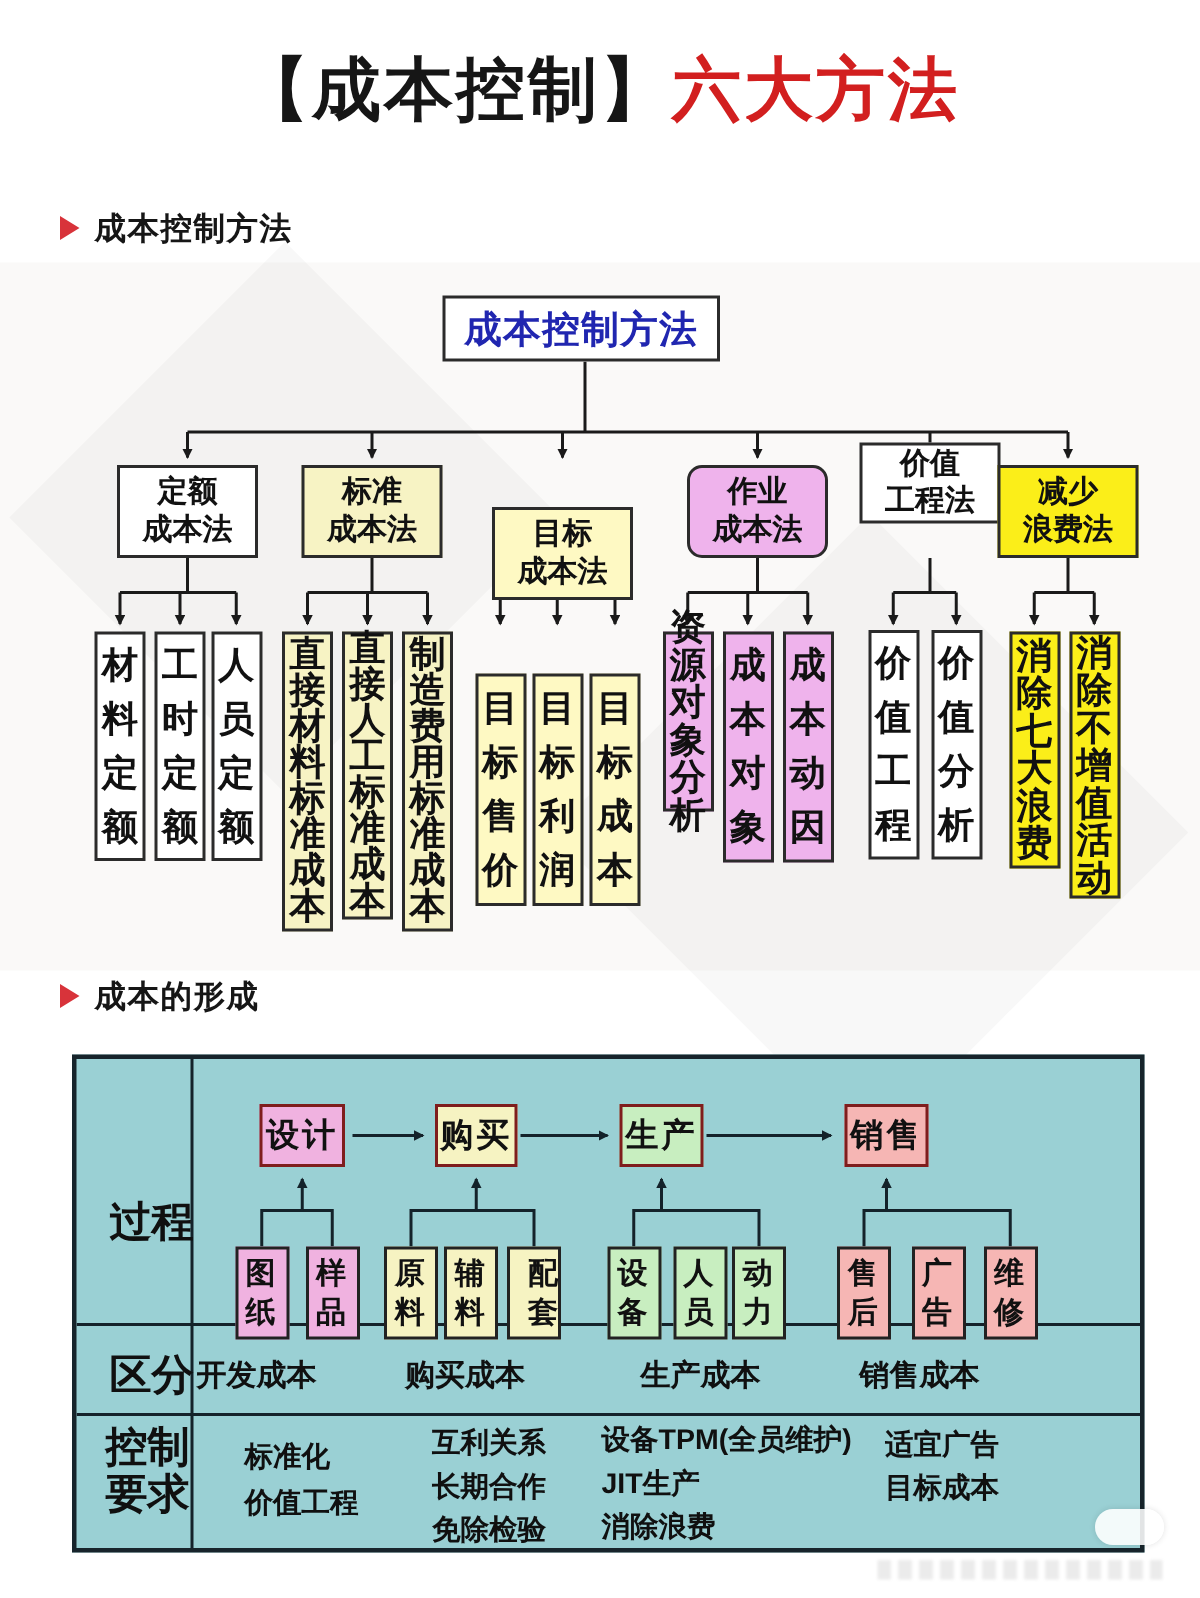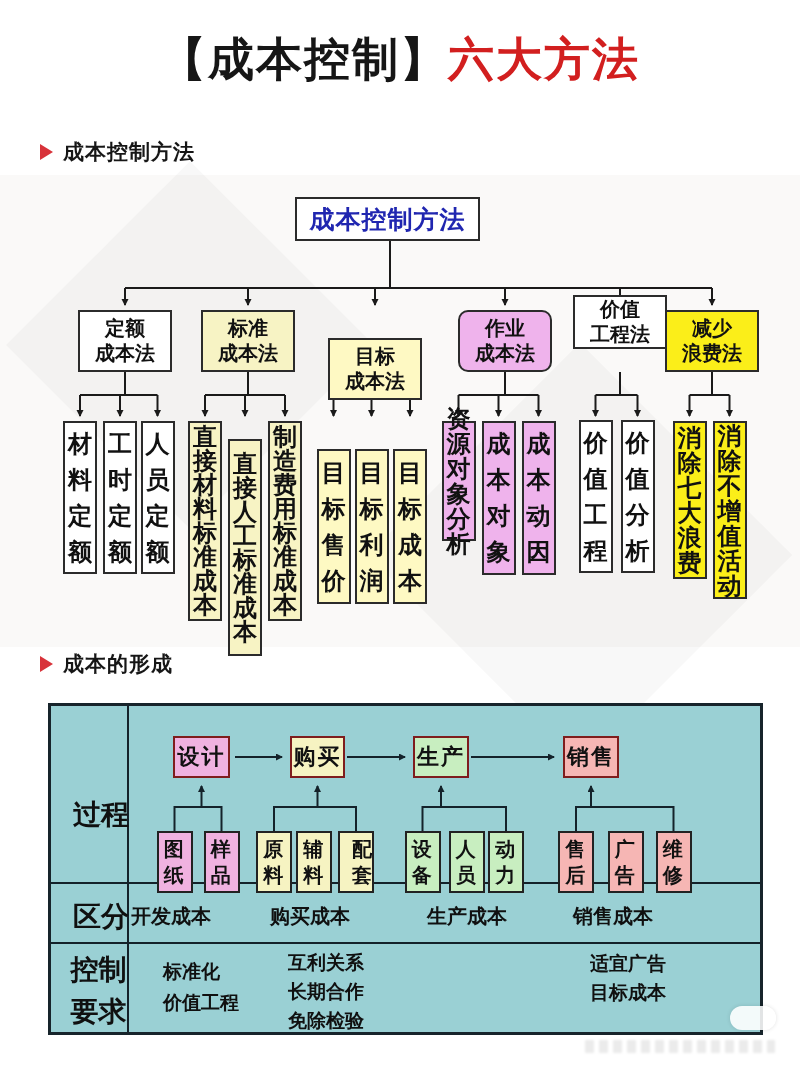--- a/index.html
+++ b/index.html
@@ -176,21 +176,21 @@
     <div class="node vbox lh-loose bg-white" style="left:103px;top:246px;width:34px;height:153px;">
         <span class="vtxt">工时定额</span>
       </div>
     <div class="node vbox lh-loose bg-white" style="left:140.5px;top:246px;width:34px;height:153px;">
         <span class="vtxt">人员定额</span>
       </div>
 
     <div class="node vbox lh-tight bg-paleyellow" style="left:188px;top:246px;width:34px;height:200px;">
         <span class="vtxt">直接材料标准成本</span>
       </div>
-    <div class="node vbox lh-tight bg-paleyellow" style="left:228px;top:246px;width:34px;height:217px;margin-top:18px;">
+    <div class="node vbox lh-tight bg-paleyellow" style="left:228px;top:246px;width:34px;height:192px;">
         <span class="vtxt">直接人工标准成本</span>
       </div>
     <div class="node vbox lh-tight bg-paleyellow" style="left:268px;top:246px;width:34px;height:200px;">
         <span class="vtxt">制造费用标准成本</span>
       </div>
 
     <div class="node vbox lh-loose bg-periwinkle" style="left:316.5px;top:246px;width:34px;height:155px;">
         <span class="vtxt">目标售价</span>
       </div>
     <div class="node vbox lh-loose bg-periwinkle" style="left:354.5px;top:246px;width:34px;height:155px;">
@@ -255,21 +255,21 @@
         <path d="M371.5 125 V101 H455 V125"></path>
         <path d="M390 101 V80" marker-end="url(#ah2)"></path>
 
         <path d="M525 125 V101 H622.5 V125"></path>
         <path d="M540 101 V80" marker-end="url(#ah2)"></path>
       </g>
     </svg>
 
     <div class="row-label" style="left:22px;top:90px;">过程</div>
     <div class="row-label" style="left:22px;top:192px;">区分</div>
-    <div class="row-label" style="left:18px;top:243px;width:56px;text-align:center;line-height:42px;">
+    <div class="row-label" style="left:18px;top:243px;width:56px;text-align:center;line-height:31px;">
         <span class="vtxt" style="width:2.1em;">控制要求</span>
       </div>
 
     <div class="stage-box bg-spink" style="left:122px;top:30px;width:57px;">设计</div>
     <div class="stage-box bg-syellow" style="left:239px;top:30px;width:55px;">购买</div>
     <div class="stage-box bg-sgreen" style="left:362px;top:30px;width:56px;">生产</div>
     <div class="stage-box bg-ssalmon" style="left:512px;top:30px;width:56px;">销售</div>
 
     <div class="pchild bg-spink" style="left:105.5px;top:125px;">
         <span class="vtxt">图纸</span>
@@ -315,20 +315,25 @@
 
     <div class="req-group" style="left:112px;top:250px;line-height:31px;">
       <div>标准化</div>
       <div>价值工程</div>
     </div>
     <div class="req-group" style="left:237px;top:242px;">
       <div>互利关系</div>
       <div>长期合作</div>
       <div>免除检验</div>
     </div>
+    <div class="req-group" style="left:350px;top:240px;">
+      <div>设备TPM(全员维护)</div>
+      <div>JIT生产</div>
+      <div>消除浪费</div>
+    </div>
     <div class="req-group" style="left:539px;top:243px;">
       <div>适宜广告</div>
       <div>目标成本</div>
     </div>
   </div>
 
   <div class="wm-pill"></div>
   <div class="wm-smear"></div>
 
 </div>

